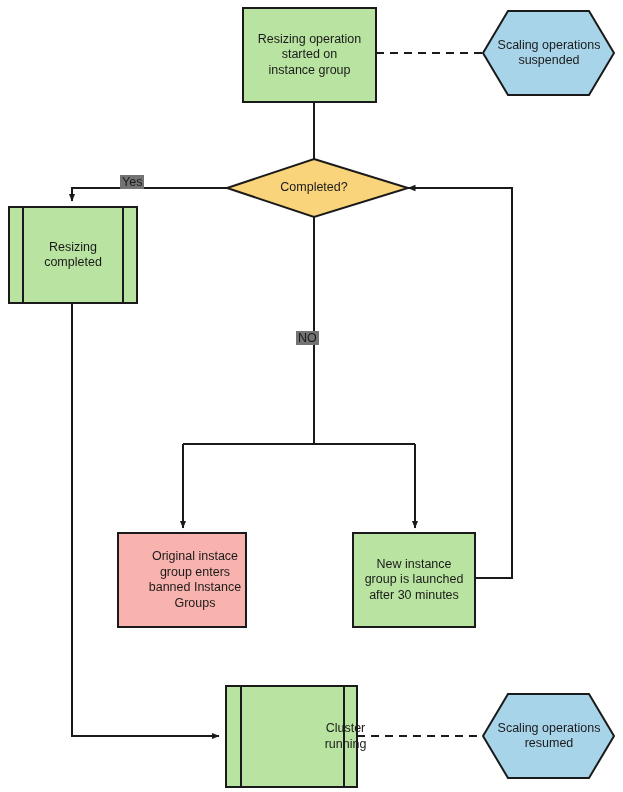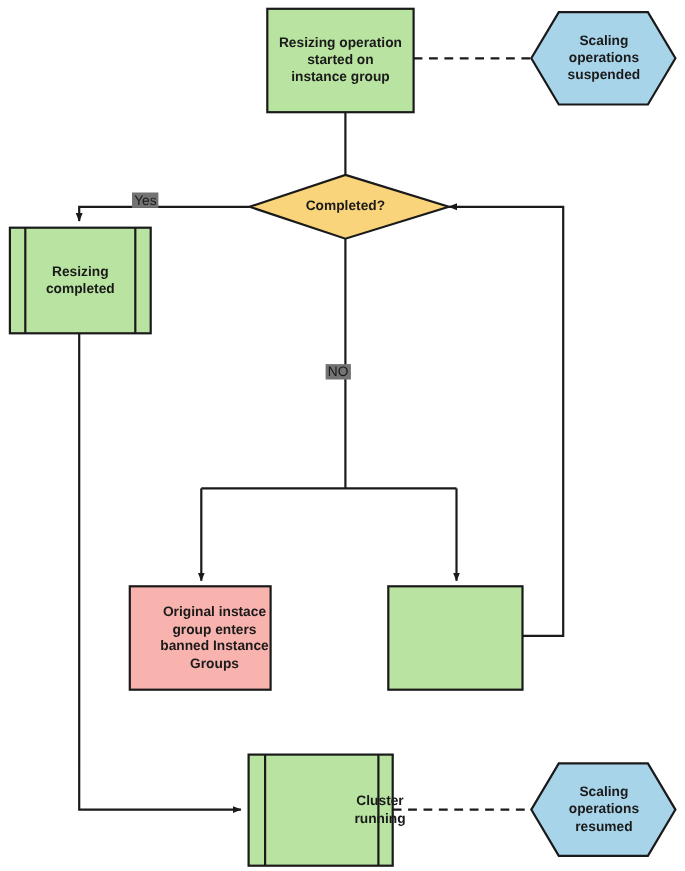--- a/index.html
+++ b/index.html
@@ -28,21 +28,20 @@
     position: absolute;
     display: flex;
     align-items: center;
     justify-content: center;
     text-align: center;
     color: #1a1a1a;
     font-size: 12.5px;
     line-height: 15.5px;
     pointer-events: none;
     white-space: pre-line;
-    font-weight: bold;
   }
   .edge-label {
     position: absolute;
     color: #1a1a1a;
     font-size: 12.5px;
     line-height: 14px;
     background: #737373;
     padding: 0 2px;
     text-align: center;
     white-space: nowrap;
@@ -108,20 +107,23 @@
   <div class="node-label" style="left:23px; top:207px; width:100px; height:96px;">Resizing
 completed</div>
 
   <div class="node-label" style="left:252px; top:159px; width:124px; height:58px;">Completed?</div>
 
   <div class="node-label" style="left:131px; top:533px; width:128px; height:94px;">Original instace
 group enters
 banned Instance
 Groups</div>
 
+  <div class="node-label" style="left:353px; top:533px; width:122px; height:94px;">New instance
+group is launched
+after 30 minutes</div>
 
   <div class="node-label" style="left:241px; top:686px; width:117px; height:101px;padding-left:46px;">Cluster
 running</div>
 
   <div class="node-label" style="left:494px; top:694px; width:110px; height:84px;">Scaling operations
 resumed</div>
 
   <div class="edge-label" style="left:120px; top:175px;">Yes</div>
 
   <div class="edge-label" style="left:296px; top:331px;">NO</div>

